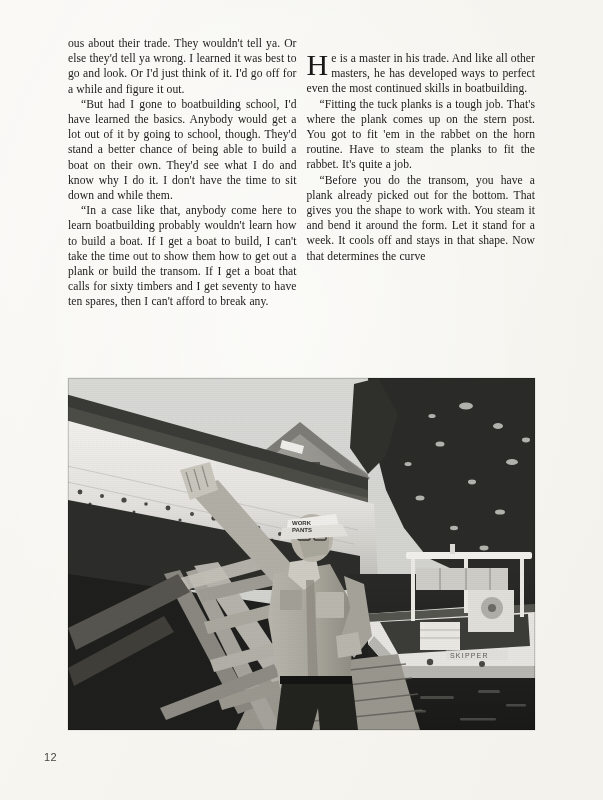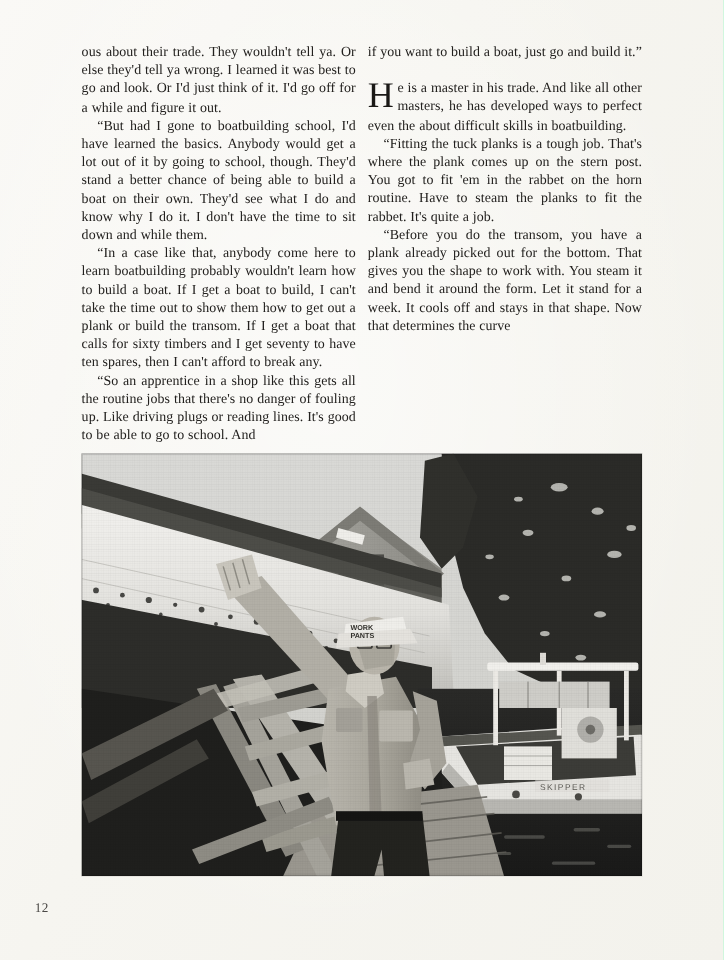--- a/index.html
+++ b/index.html
@@ -7,21 +7,21 @@
     padding: 0;
     background: #ffffff;
   }
   body {
     font-family: "Liberation Serif", "DejaVu Serif", serif;
   }
   .page {
     position: relative;
     width: 603px;
     height: 800px;
-    background: #86efac;
+    background: #f0abfc;
     overflow: hidden;
   }
   
   .paper-tone {
     position: absolute;
     inset: 0;
     background:
       radial-gradient(ellipse at 45% 40%, rgba(255,255,255,0.55) 0%, rgba(255,255,255,0) 70%),
       linear-gradient(115deg, #faf9f6 0%, #f6f5f0 40%, #f3f2ec 100%);
     pointer-events: none;
@@ -81,25 +81,25 @@
     width: 467px;
     height: 352px;
     overflow: hidden;
     background: #8e8e8a;
     box-shadow: 0 0 0 0.5px rgba(0,0,0,0.10);
   }
   .photo svg { display: block; }
 
   .page-number {
     position: absolute;
-    left: 29px;
+    left: 44px;
     top: 751px;
     font-size: 11px;
     color: #4a4845;
-    font-family: Liberation Serif, serif;
+    font-family: Liberation Sans, sans-serif;
     letter-spacing: 0.3px;
   }
 
   
   .grain {
     position: absolute;
     inset: 0;
     pointer-events: none;
     opacity: 0.20;
     background-image:
@@ -112,27 +112,25 @@
 
 <div class="page">
   <div class="paper-tone"></div>
 
   <div class="columns">
 
     <div class="col">
       <p class="noindent">ous about their trade. They wouldn't tell ya. Or else they'd tell ya wrong. I learned it was best to go and look. Or I'd just think of it. I'd go off for a while and figure it out.</p>
       <p class="indent">“But had I gone to boatbuilding school, I'd have learned the basics. Anybody would get a lot out of it by going to school, though. They'd stand a better chance of being able to build a boat on their own. They'd see what I do and know why I do it. I don't have the time to sit down and while them.</p>
       <p class="indent">“In a case like that, anybody come here to learn boatbuilding probably wouldn't learn how to build a boat. If I get a boat to build, I can't take the time out to show them how to get out a plank or build the transom. If I get a boat that calls for sixty timbers and I get seventy to have ten spares, then I can't afford to break any.</p>
-      <p class="indent">“So an apprentice in a shop like this gets all the routine jobs that there's no danger of fouling up. Like driving plugs or reading lines. It's good to be able to go to school. And</p>
     </div>
 
     <div class="col">
-      <p class="noindent">if you want to build a boat, just go and build it.”</p>
       <div class="gap"></div>
-      <p class="dropcap-para"><span class="dropcap">H</span><span>e is a master in his trade. And like all other masters, he has developed ways to perfect even the about difficult skills in boatbuilding.</span></p>
+      <p class="dropcap-para"><span class="dropcap">H</span><span>e is a master in his trade. And like all other masters, he has developed ways to perfect even the most continued skills in boatbuilding.</span></p>
       <p class="indent">“Fitting the tuck planks is a tough job. That's where the plank comes up on the stern post. You got to fit 'em in the rabbet on the horn routine. Have to steam the planks to fit the rabbet. It's quite a job.</p>
       <p class="indent">“Before you do the transom, you have a plank already picked out for the bottom. That gives you the shape to work with. You steam it and bend it around the form. Let it stand for a week. It cools off and stays in that shape. Now that determines the curve</p>
     </div>
 
   </div>
 
   <div class="photo">
     <svg width="467" height="352" viewBox="0 0 467 352" xmlns="http://www.w3.org/2000/svg">
       <defs>
         <linearGradient id="skyG" x1="0" y1="0" x2="0" y2="1">

